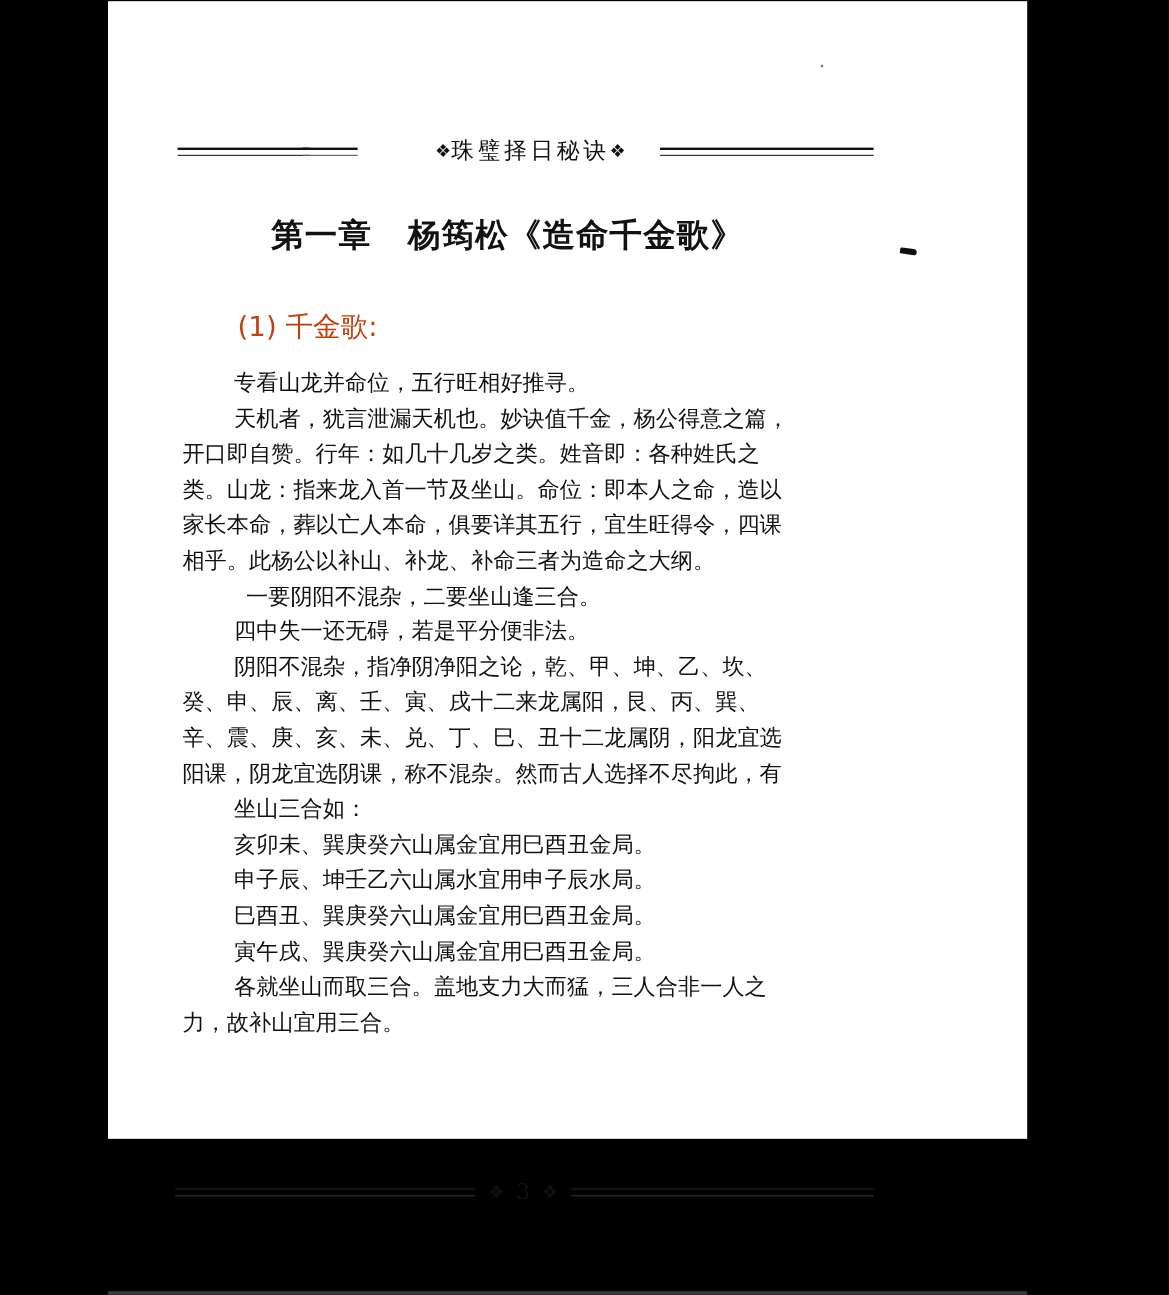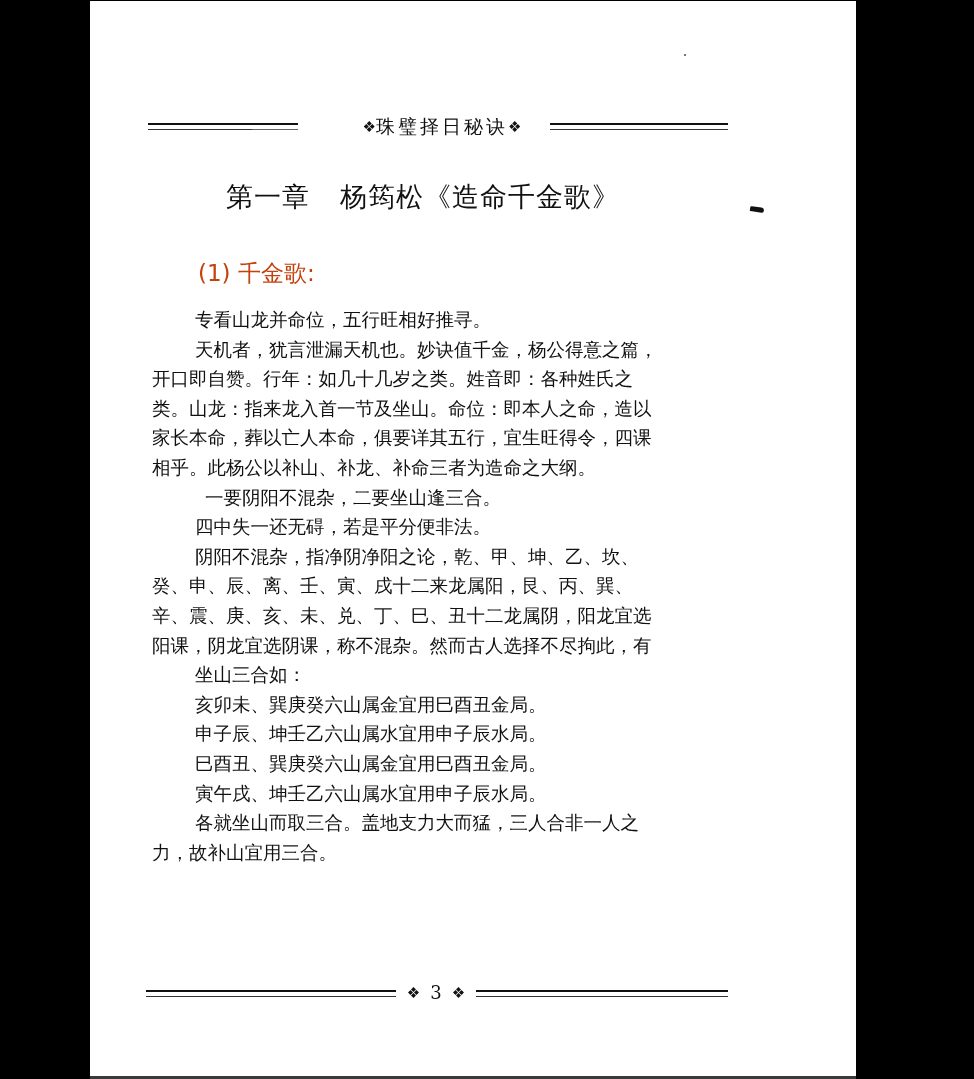--- a/index.html
+++ b/index.html
@@ -12,21 +12,21 @@
     height: 1079px;
     position: relative;
     overflow: hidden;
     font-family: "DejaVu Sans", sans-serif;
   }
   .page {
     position: absolute;
     left: 90px;
     top: 1px;
     width: 766px;
-    height: 1075px;
+    height: 948px;
     background: #ffffff;
   }
   .page-shadow-bottom {
     position: absolute;
     left: 90px;
     top: 1076px;
     width: 766px;
     height: 3px;
     background: #3a3a3a;
   }
@@ -65,21 +65,21 @@
     letter-spacing: 0;
     color: #111;
     vertical-align: 1px;
   }
   .chapter-title {
     position: absolute;
     left: 136px;
     top: 176px;
     width: 440px;
     font-size: 27px;
-    font-weight: normal;
+    font-weight: bold;
     color: #111;
     line-height: 40px;
     white-space: nowrap;
     letter-spacing: 1px;
   }
   .chapter-title .gap { display: inline-block; width: 30px; }
   .artifact-mark {
     position: absolute;
     left: 660px;
     top: 206px;
@@ -188,21 +188,21 @@
       <p class="indent-deep">一要阴阳不混杂，二要坐山逢三合。</p>
       <p class="indent">四中失一还无碍，若是平分便非法。</p>
       <p class="indent">阴阳不混杂，指净阴净阳之论，乾、甲、坤、乙、坎、</p>
       <p>癸、申、辰、离、壬、寅、戌十二来龙属阳，艮、丙、巽、</p>
       <p>辛、震、庚、亥、未、兑、丁、巳、丑十二龙属阴，阳龙宜选</p>
       <p>阳课，阴龙宜选阴课，称不混杂。然而古人选择不尽拘此，有</p>
       <p class="indent">坐山三合如：</p>
       <p class="indent">亥卯未、巽庚癸六山属金宜用巳酉丑金局。</p>
       <p class="indent">申子辰、坤壬乙六山属水宜用申子辰水局。</p>
       <p class="indent">巳酉丑、巽庚癸六山属金宜用巳酉丑金局。</p>
-      <p class="indent">寅午戌、坤壬乙六山属水宜用申子辰水局。</p>
+      <p class="indent">寅午戌、巽庚癸六山属金宜用巳酉丑金局。</p>
       <p class="indent">各就坐山而取三合。盖地支力大而猛，三人合非一人之</p>
       <p>力，故补山宜用三合。</p>
     </div>
 
   <div class="footer">
     <div class="ft-rule left"></div>
     <div class="ft-center">
       <span class="knot">❖</span><span class="num">3</span><span class="knot">❖</span>
     </div>
     <div class="ft-rule right"></div>

